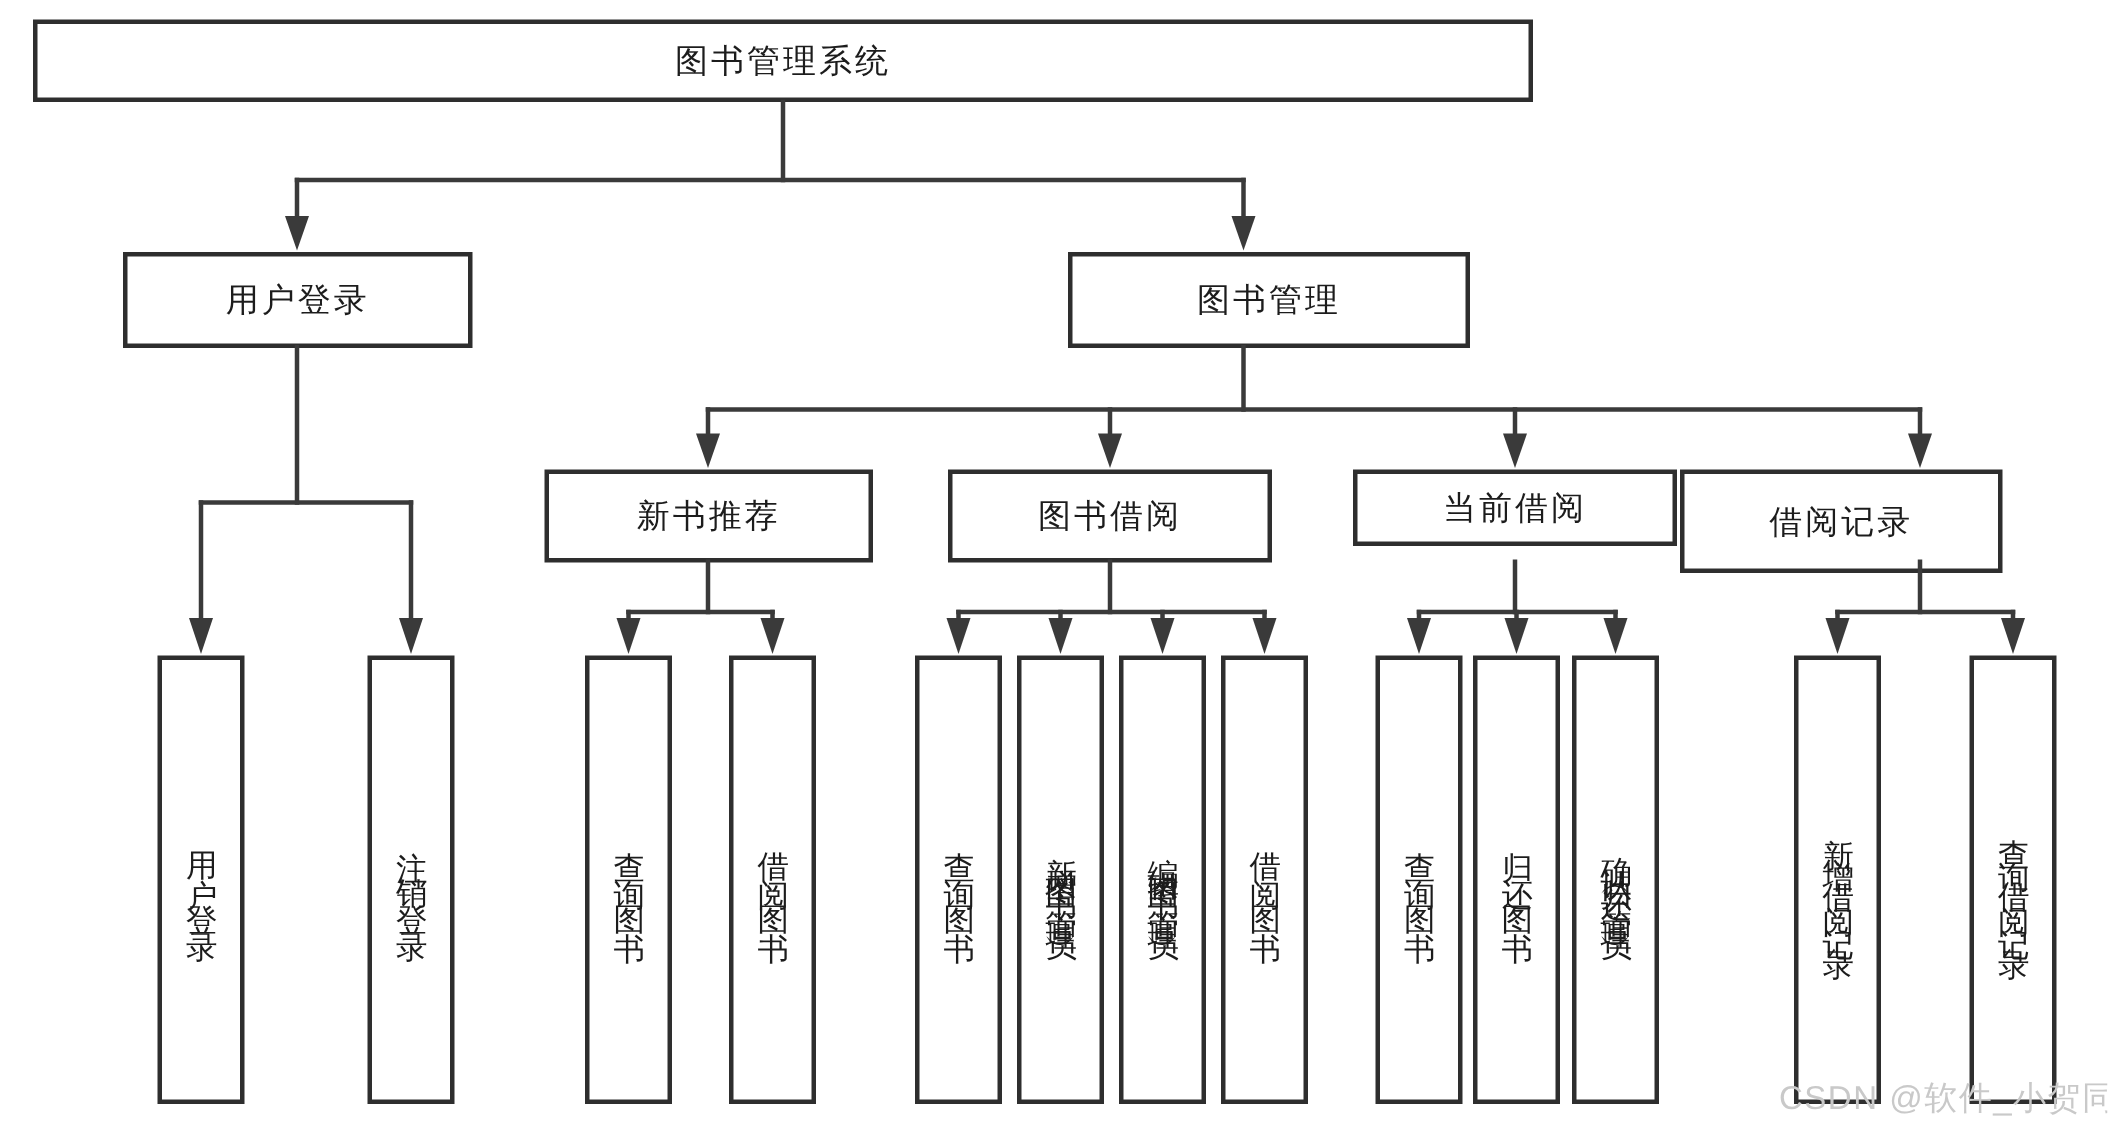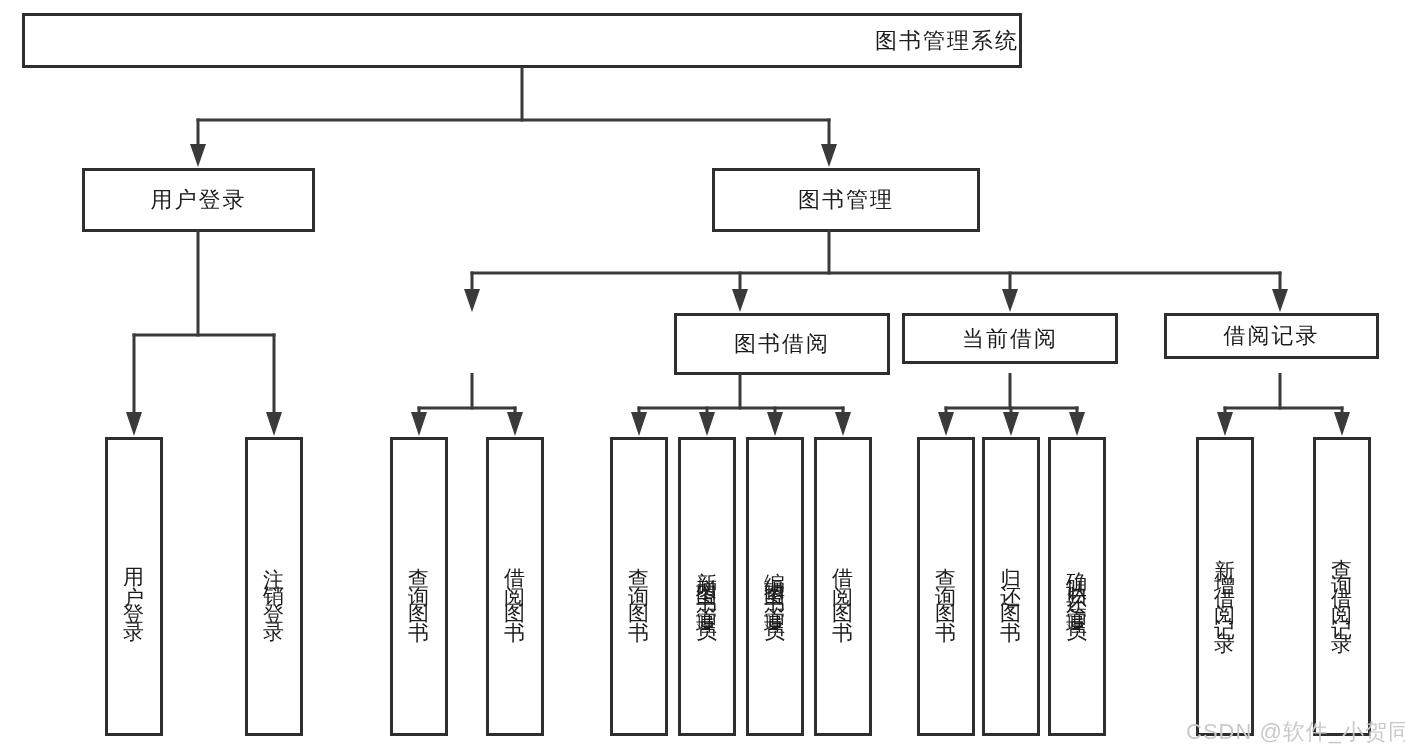--- a/index.html
+++ b/index.html
@@ -54,38 +54,41 @@
     color:#c9c9c9;
     z-index:10;
     white-space:nowrap;
   }
 </style>
 </head>
 <body>
 
 <div class="stage">
 
-  <div class="node" style="left:22px;top:13px;width:1000px;height:55px;justify-content:flex-end;">
+  <div class="node" style="left:22px;top:13px;width:1000px;height:55px;">
     <span>图书管理系统</span>
   </div>
 
   <div class="node" style="left:82px;top:168px;width:233px;height:64px;">
     <span>用户登录</span>
   </div>
   <div class="node" style="left:712px;top:168px;width:268px;height:64px;">
     <span>图书管理</span>
   </div>
 
-  <div class="node" style="left:632px;top:313px;width:216px;height:62px;margin-left:42px;">
+  <div class="node" style="left:363px;top:313px;width:219px;height:62px;">
+    <span>新书推荐</span>
+  </div>
+  <div class="node" style="left:632px;top:313px;width:216px;height:62px;">
     <span>图书借阅</span>
   </div>
   <div class="node" style="left:902px;top:313px;width:216px;height:51px;">
     <span>当前借阅</span>
   </div>
-  <div class="node" style="left:1164px;top:313px;width:215px;height:46px;">
+  <div class="node" style="left:1120px;top:313px;width:215px;height:69px;">
     <span>借阅记录</span>
   </div>
 
   <div class="leaf" style="left:105px;">
     <span class="vs4">用户登录</span>
   </div>
   <div class="leaf" style="left:245px;">
     <span class="vs4">注销登录</span>
   </div>
 

